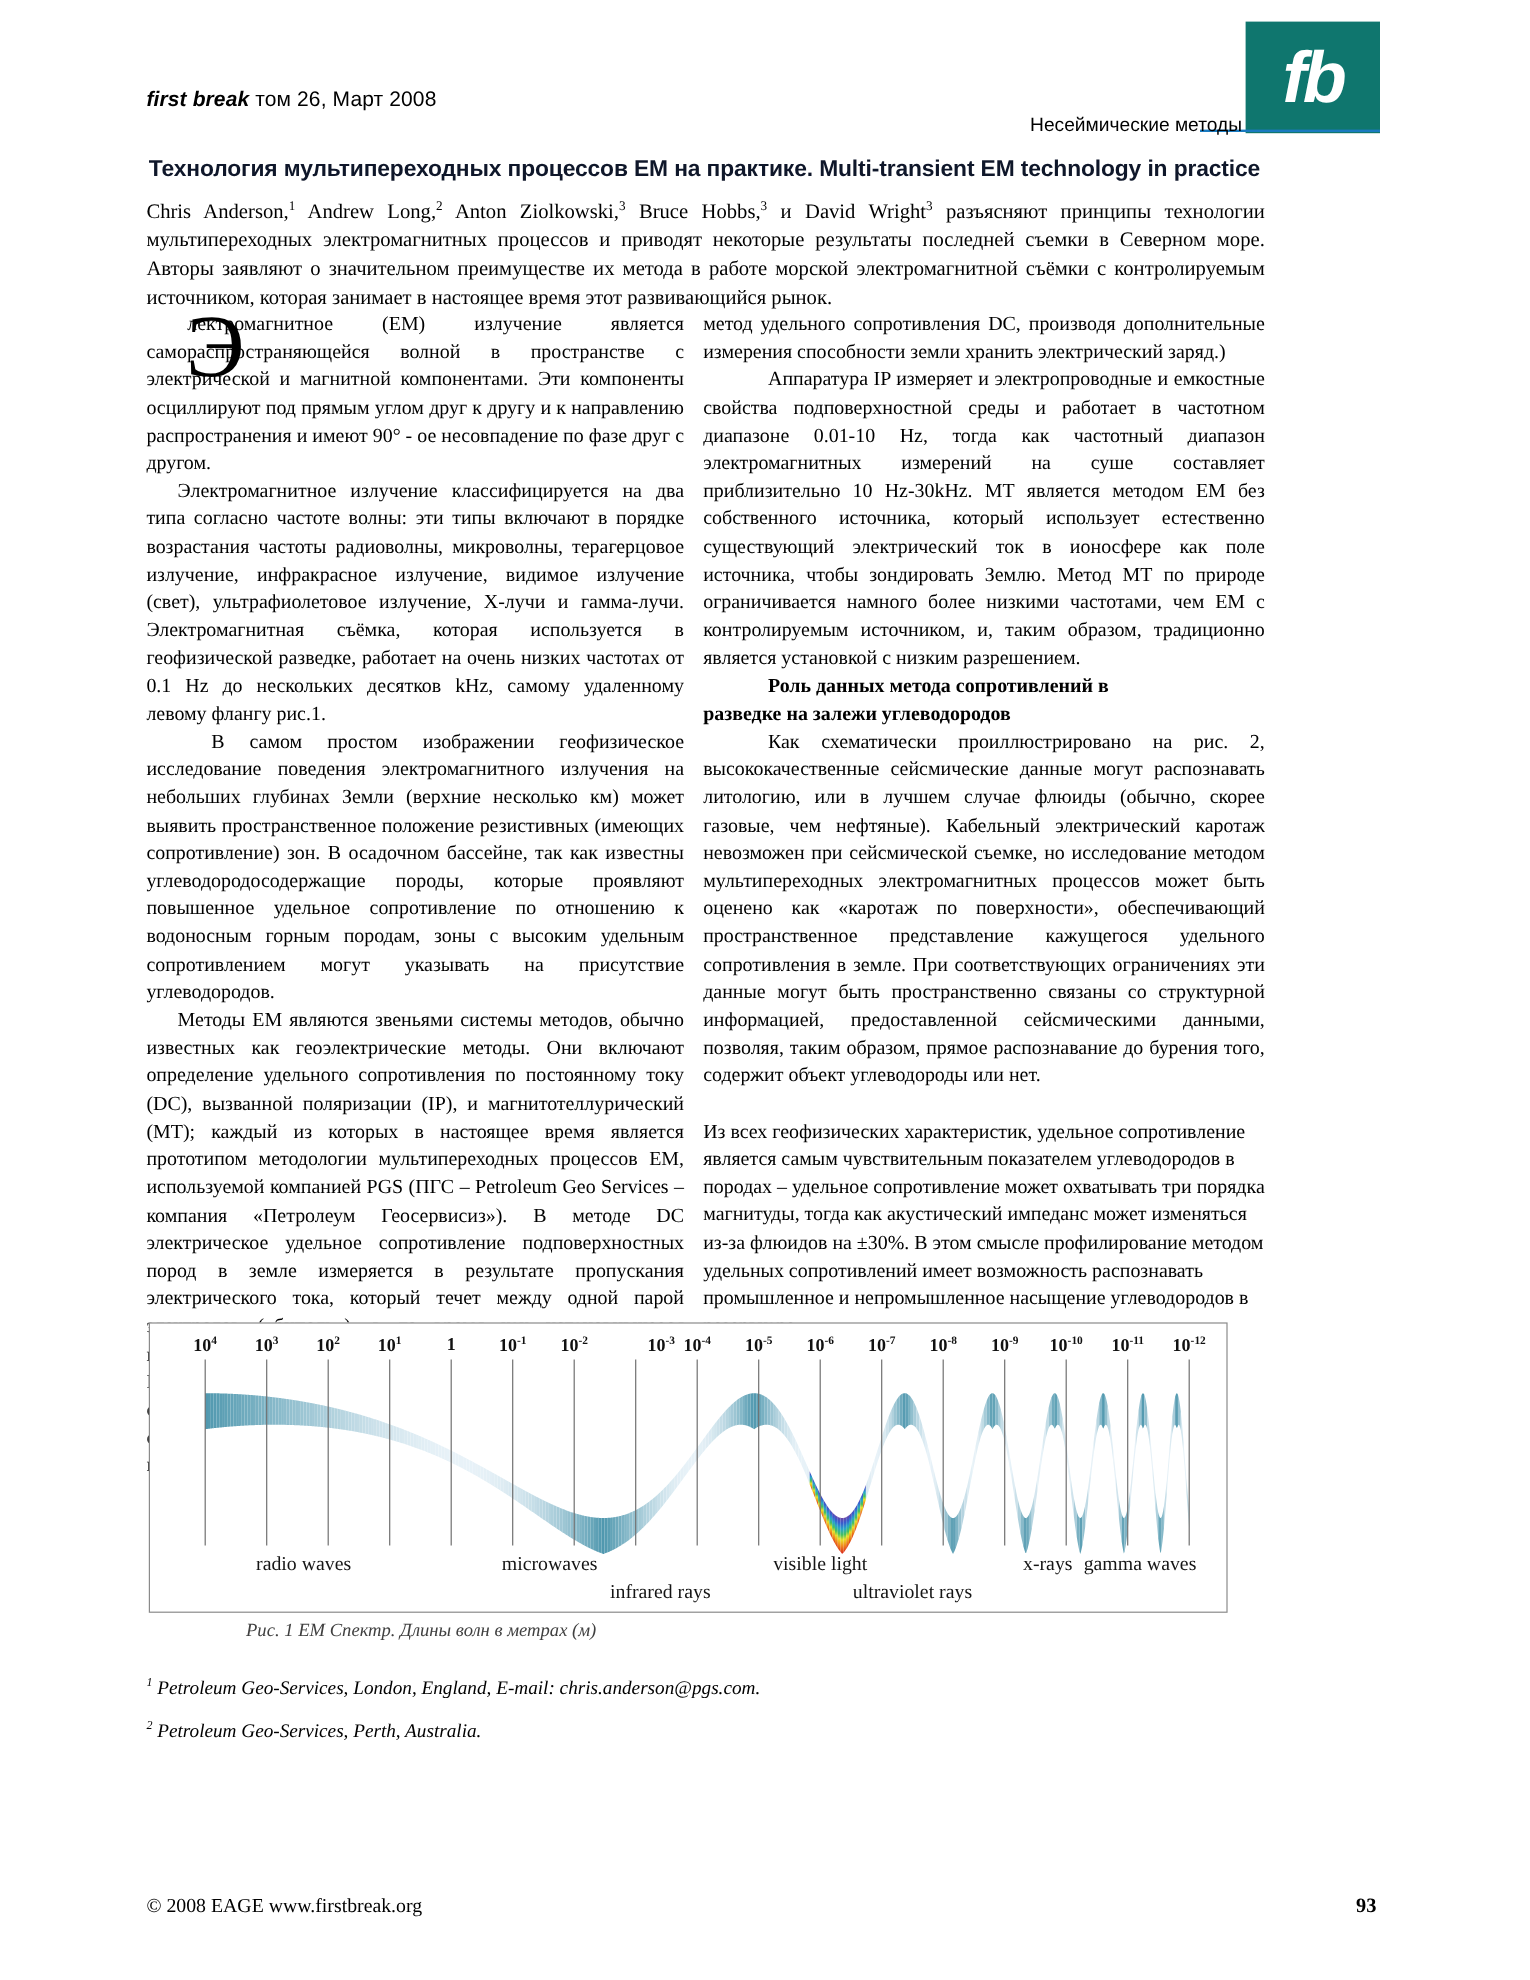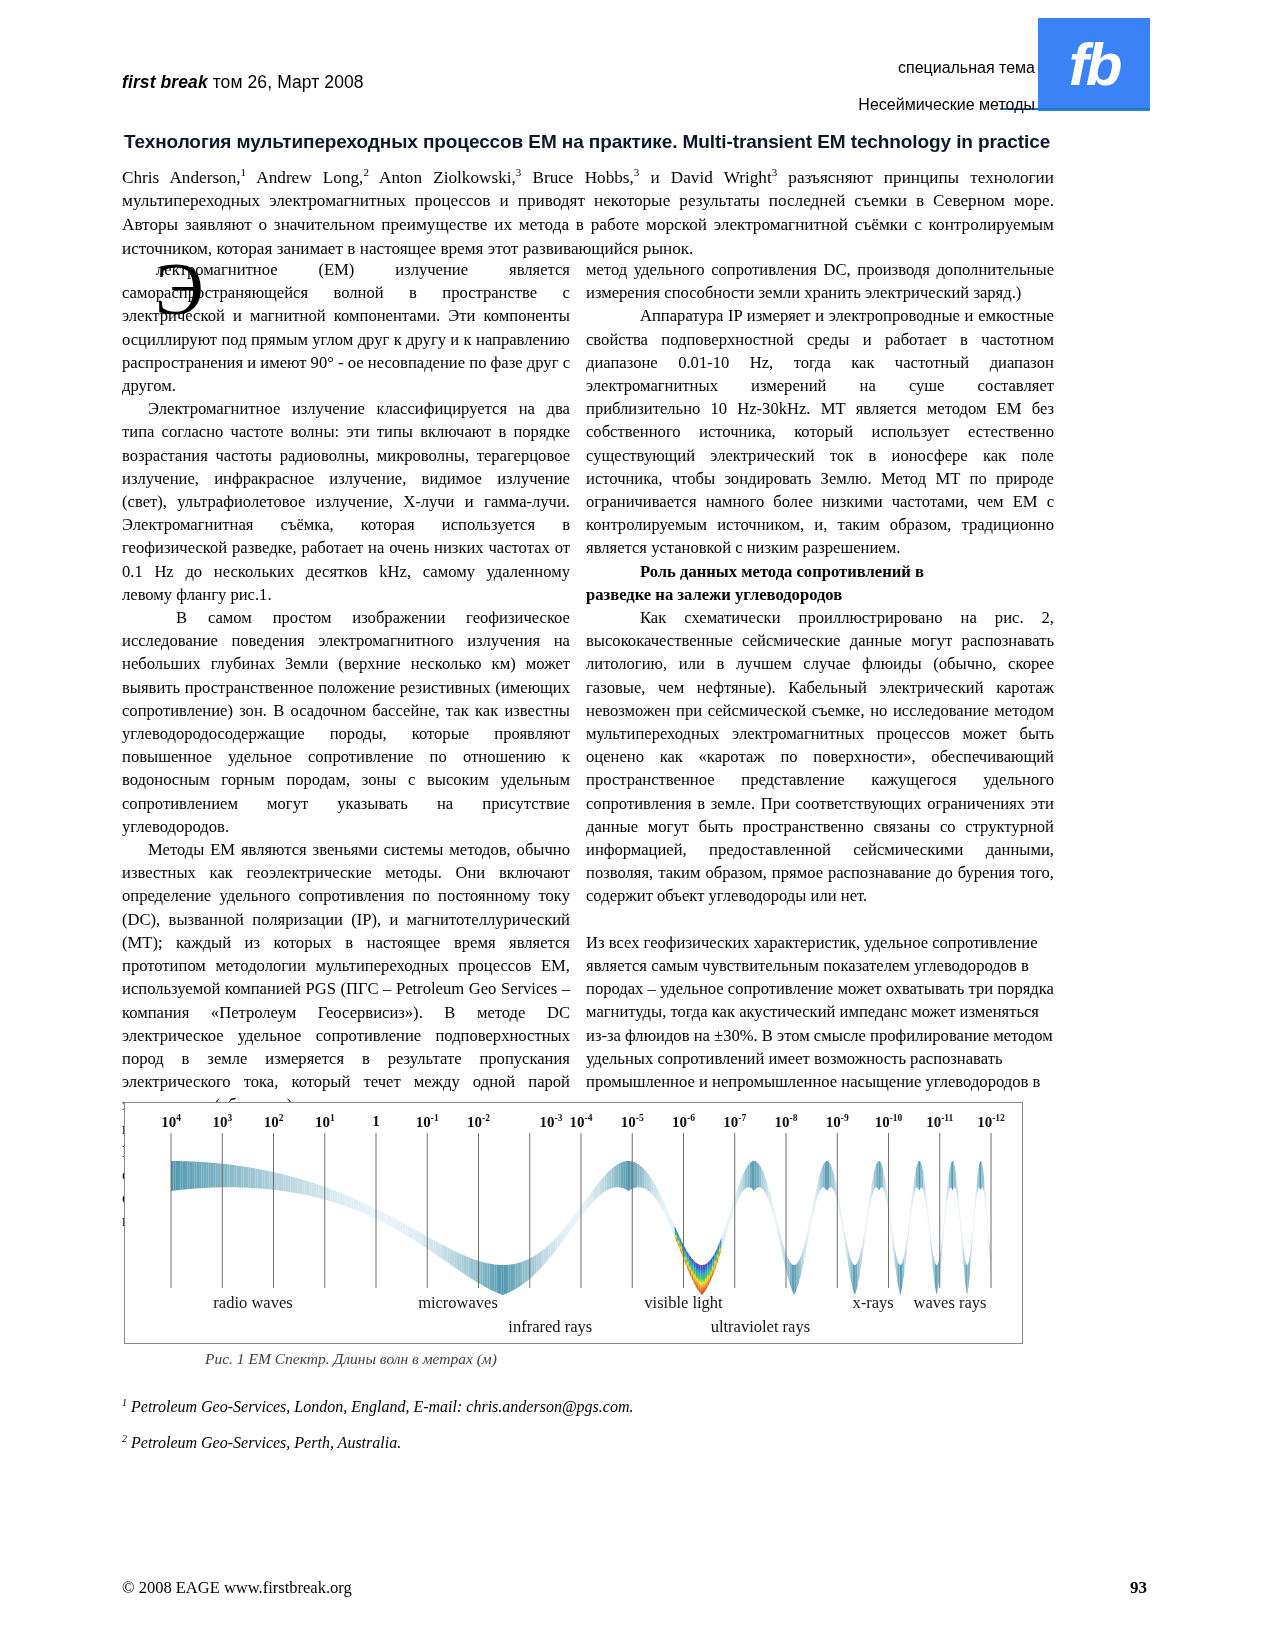--- a/index.html
+++ b/index.html
@@ -23,21 +23,21 @@
     height: 1650px;
   }
 
   
   .logo-box {
     position: absolute;
     left: 1038px;
     top: 18px;
     width: 112px;
     height: 93px;
-    background: #3b82f6;
+    background: #0f766e;
   }
   .logo-glyph {
     position: absolute;
     left: 0; top: 0;
     width: 112px;
     height: 93px;
     color: #ffffff;
     font-family: "Liberation Sans", sans-serif;
     font-weight: bold;
     font-style: italic;
@@ -234,21 +234,20 @@
 
   <div class="logo-box">
     <div class="logo-glyph">fb</div>
   </div>
   <div class="logo-rule"></div>
 
   <div class="hdr-left">
     <span class="ital">first break</span><span> том 26, Март 2008</span>
   </div>
 
-  <div class="hdr-right">специальная тема</div>
   <div class="hdr-sub">Несеймические методы</div>
 
   <div class="art-title">Технология мультипереходных процессов ЕМ на практике. Multi-transient EM technology in practice</div>
 
   <div class="abstract">
     <span id="abstract-slot">Chris Anderson,<sup>1</sup> Andrew Long,<sup>2</sup> Anton Ziolkowski,<sup>3</sup> Bruce Hobbs,<sup>3</sup> и David Wright<sup>3</sup> разъясняют принципы технологии мультипереходных электромагнитных процессов и приводят некоторые результаты последней съемки в Северном море. Авторы заявляют о значительном преимуществе их метода в работе морской электромагнитной съёмки с контролируемым источником, которая занимает в настоящее время этот развивающийся рынок.</span>
   </div>
 
   <div class="col col-left">
     <p class="dropcap-wrap dc-body">
@@ -686,21 +685,21 @@
         <div class="tick-label" style="left: 712.25px; top: 10px;">10<sup>-9</sup></div>
         <div class="tick-label" style="left: 763.5px; top: 10px;">10<sup>-10</sup></div>
         <div class="tick-label" style="left: 814.75px; top: 10px;">10<sup>-11</sup></div>
         <div class="tick-label" style="left: 866px; top: 10px;">10<sup>-12</sup></div>
         <div class="band-label" style="left: 128px; top: 190px;">radio waves</div>
         <div class="band-label" style="left: 333px; top: 190px;">microwaves</div>
         <div class="band-label" style="left: 425.25px; top: 214px;">infrared rays</div>
         <div class="band-label" style="left: 558.5px; top: 190px;">visible light</div>
         <div class="band-label" style="left: 635.375px; top: 214px;">ultraviolet rays</div>
         <div class="band-label" style="left: 748.125px; top: 190px;">x-rays</div>
-        <div class="band-label" style="left: 825px; top: 190px;">waves rays</div>
+        <div class="band-label" style="left: 825px; top: 190px;">gamma waves</div>
       </div>
   </div>
 
   <div class="fig-caption">Рис. 1 ЕМ Спектр. Длины волн в метрах (м)</div>
 
   <div class="footnotes" id="footnotes">
       <div class="fn"><sup>1</sup> <span>Petroleum Geo-Services, London, England, E-mail: chris.anderson@pgs.com.</span></div>
       <div class="fn"><sup>2</sup> <span>Petroleum Geo-Services, Perth, Australia.</span></div>
     </div>
 

